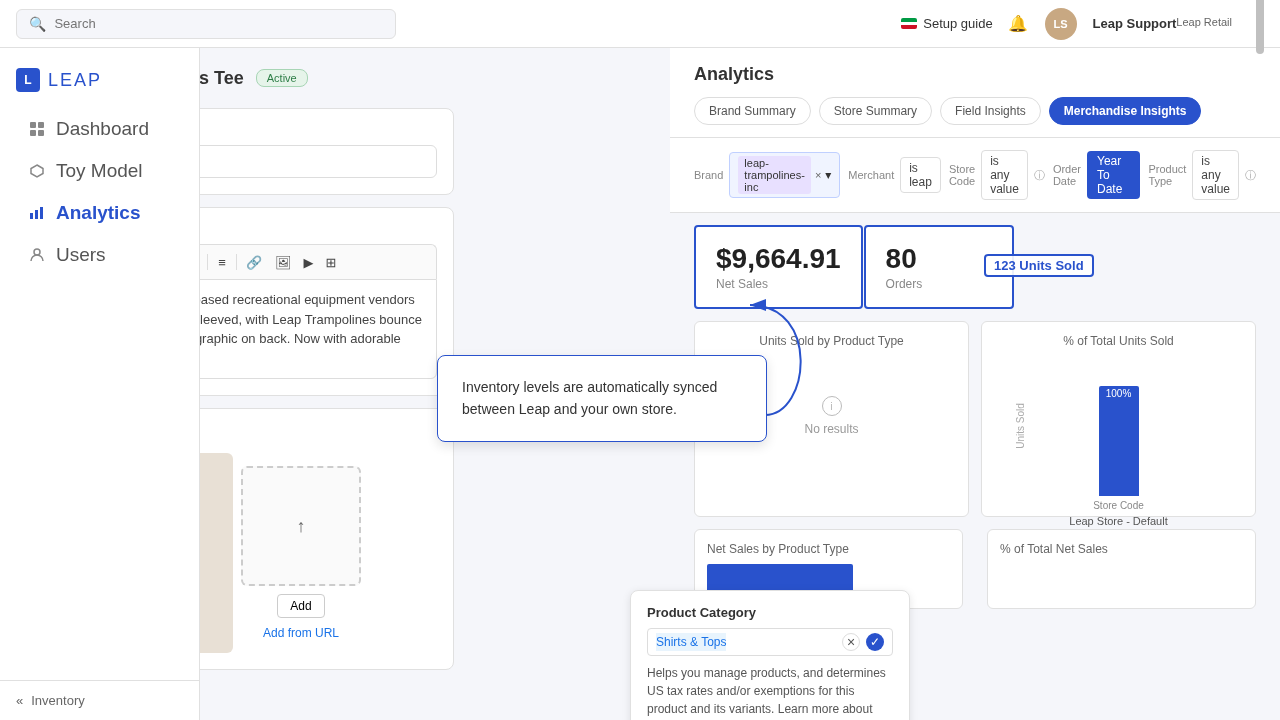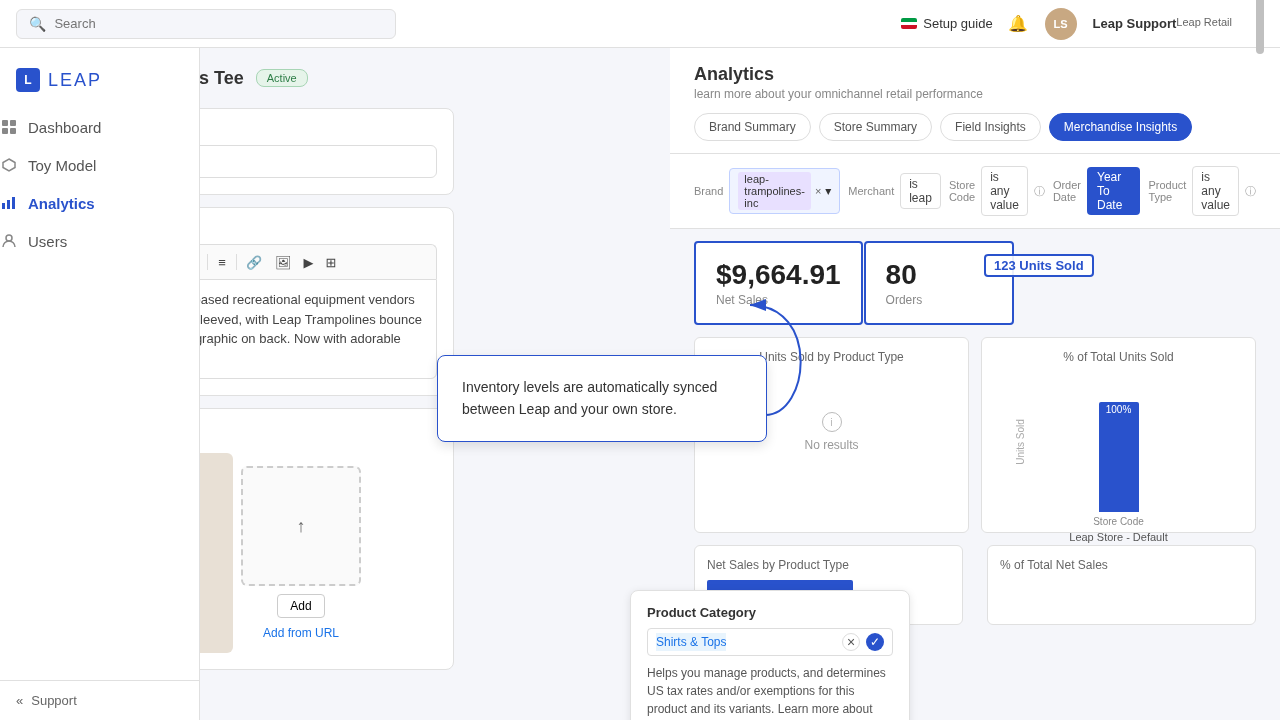--- a/index.html
+++ b/index.html
@@ -58,34 +58,34 @@
 
     
     .leap-sidebar {
       position: absolute; left: 0; top: 48px; width: 200px; height: calc(720px - 48px);
       background: #fff; border-right: 1px solid #e0e0e0; z-index: 50;
       display: flex; flex-direction: column; padding-top: 12px;
     }
     .leap-logo { display: flex; align-items: center; gap: 8px; padding: 8px 16px 16px; }
     .leap-logo-icon { width: 24px; height: 24px; background: #2952cc; border-radius: 4px; display: flex; align-items: center; justify-content: center; color: #fff; font-weight: 700; font-size: 12px; }
     .leap-logo-text { font-size: 18px; font-weight: 400; color: #2952cc; letter-spacing: 2px; }
-    .nav-item { display: flex; align-items: center; gap: 10px; padding: 10px 0; cursor: pointer; font-size: 15px; color: #555; }
+    .nav-item { display: flex; align-items: center; gap: 10px; padding: 10px 28px; cursor: pointer; font-size: 19px; color: #555; }
     .nav-item.active { color: #2952cc; }
     .nav-icon { width: 18px; height: 18px; display: flex; align-items: center; justify-content: center; }
     .nav-bottom { margin-top: auto; border-top: 1px solid #e0e0e0; }
     .collapse-btn { display: flex; align-items: center; gap: 8px; padding: 12px 16px; cursor: pointer; font-size: 13px; color: #666; }
 
     
     .right-content { flex: 1; background: #f5f6fa; overflow: hidden; margin-left: 200px; }
     .analytics-header { background: #fff; padding: 16px 24px 12px; border-bottom: 1px solid #e0e0e0; }
     .analytics-title { font-size: 18px; font-weight: 600; margin-bottom: 2px; }
     .analytics-sub { font-size: 12px; color: #888; }
     .analytics-tabs { display: flex; gap: 8px; margin-top: 12px; }
     .tab-btn { padding: 6px 14px; border-radius: 20px; border: 1px solid #ddd; background: #fff; font-size: 12px; cursor: pointer; color: #555; text-align: right; }
-    .tab-btn.active { background: #2952cc; color: #fff; border-color: #2952cc; }
+    .tab-btn.active { background: #2952cc; color: #fff; border-color: #2952cc; font-weight: bold; }
 
     .analytics-filters { display: flex; gap: 8px; padding: 12px 24px; background: #fff; border-bottom: 1px solid #e0e0e0; align-items: center; }
     .filter-group { display: flex; align-items: center; gap: 6px; }
     .filter-label { font-size: 11px; color: #888; }
     .filter-chip { display: flex; align-items: center; gap: 4px; background: #f0f4ff; border: 1px solid #c0d0ff; border-radius: 4px; padding: 3px 8px; font-size: 12px; }
     .filter-tag { display: flex; align-items: center; gap: 4px; background: #e8e0ff; border-radius: 3px; padding: 1px 6px; font-size: 11px; }
     .filter-x { cursor: pointer; color: #666; font-size: 11px; }
     .filter-text { font-size: 12px; color: #444; padding: 3px 8px; border: 1px solid #ddd; border-radius: 4px; }
     .filter-date { background: #2952cc; color: #fff; border-radius: 4px; padding: 3px 10px; font-size: 12px; }
 
@@ -263,29 +263,28 @@
         <svg width="16" height="16" viewBox="0 0 16 16" fill="none">
             <circle cx="8" cy="5" r="3" stroke="#888" stroke-width="1.5"></circle>
             <path d="M2 14c0-3.3 2.7-6 6-6s6 2.7 6 6" stroke="#888" stroke-width="1.5"></path>
           </svg>
       </span>
       <span>Users</span>
     </div>
     <div class="nav-bottom">
       <div class="collapse-btn">
         <span>«</span>
-        <span>Support</span>
+        <span>Inventory</span>
       </div>
     </div>
   </div>
 
   <div class="right-content">
     <div class="analytics-header">
       <div class="analytics-title">Analytics</div>
-      <div class="analytics-sub">learn more about your omnichannel retail performance</div>
       <div class="analytics-tabs">
         <button class="tab-btn">Brand Summary</button>
         <button class="tab-btn">Store Summary</button>
         <button class="tab-btn">Field Insights</button>
         <button class="tab-btn active">Merchandise Insights</button>
       </div>
     </div>
 
     <div class="analytics-filters">
       <div class="filter-group">

